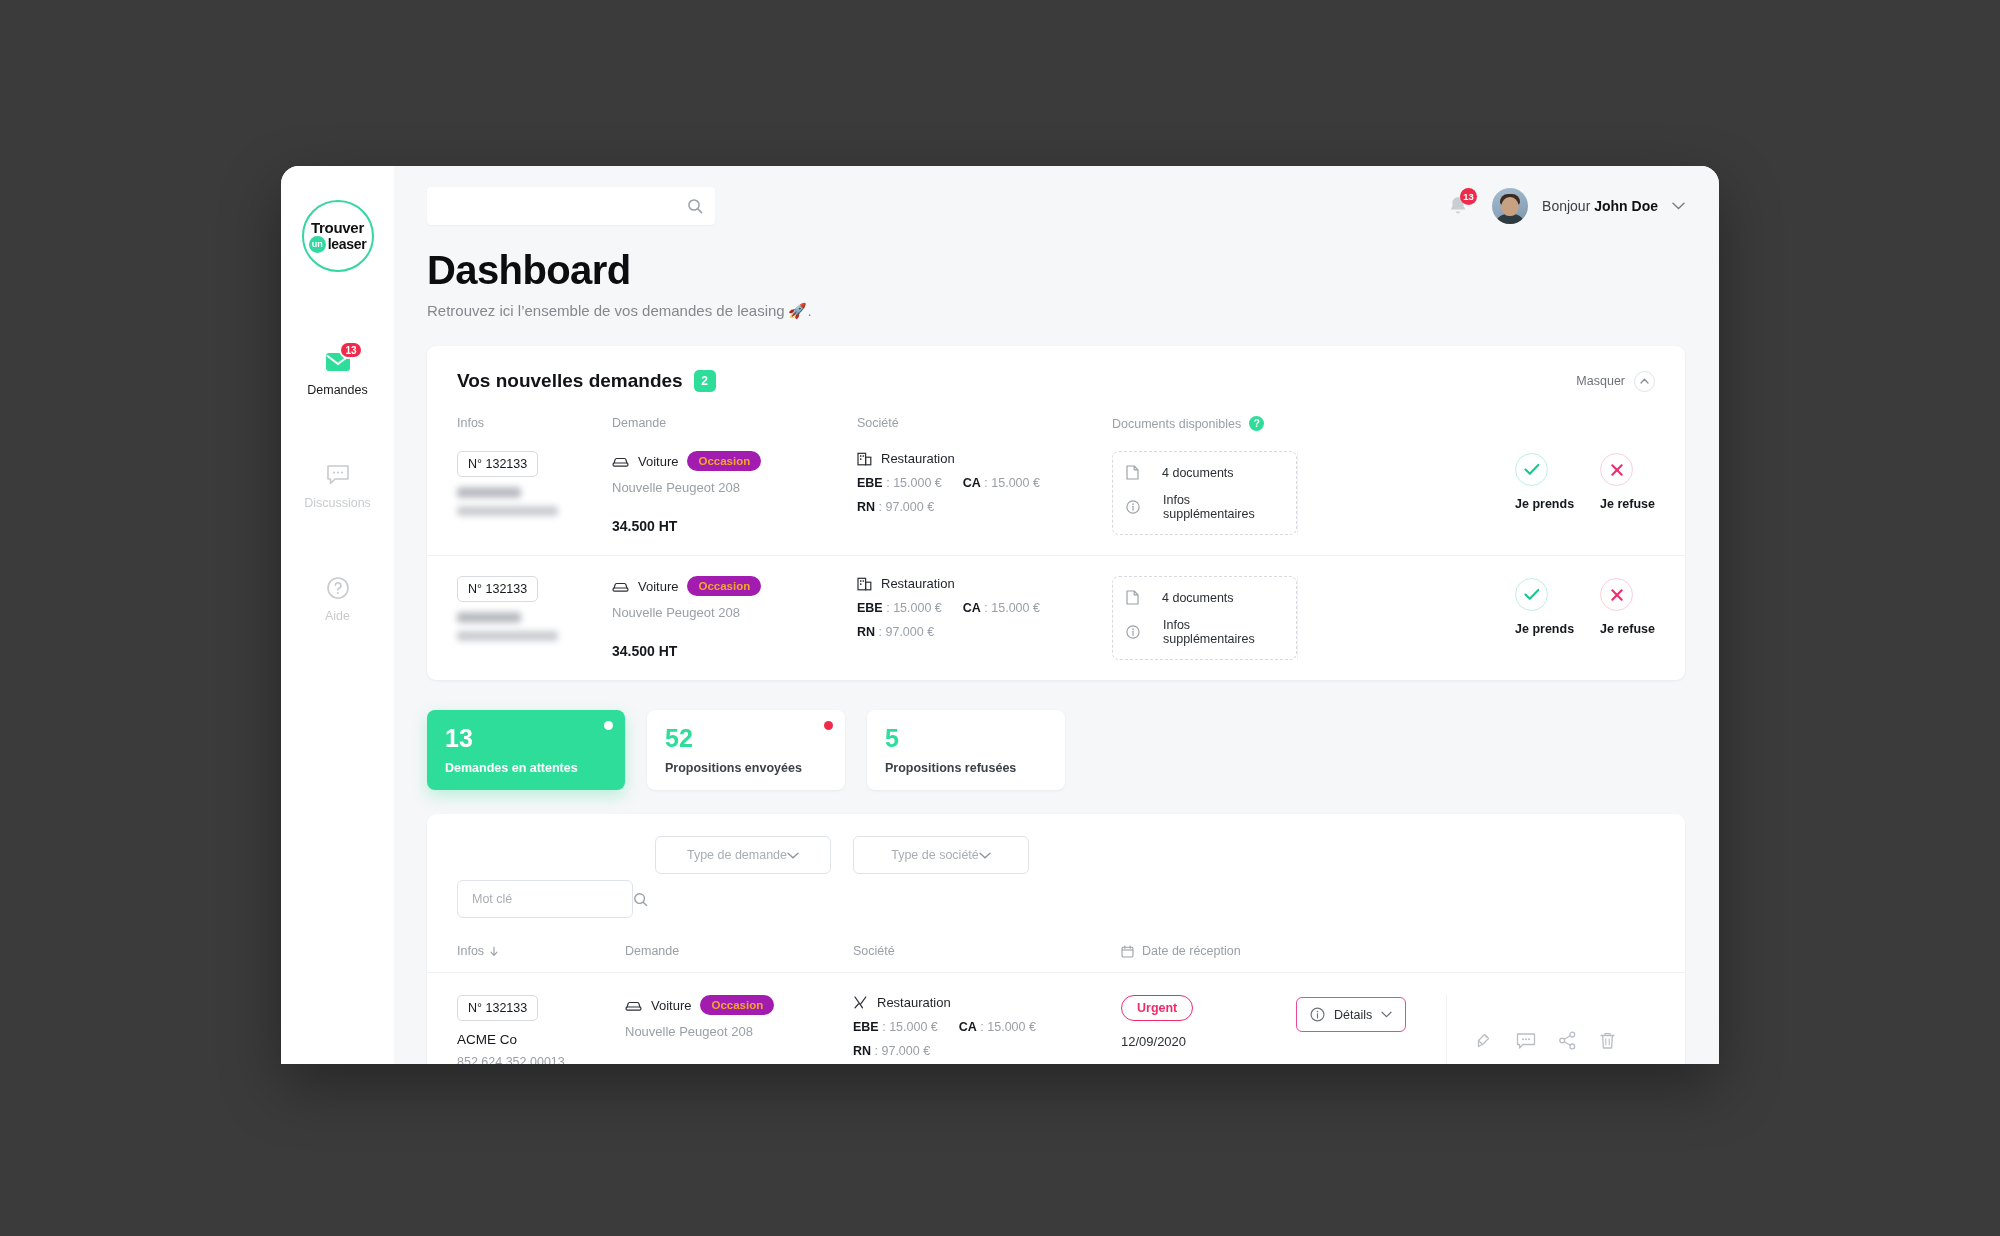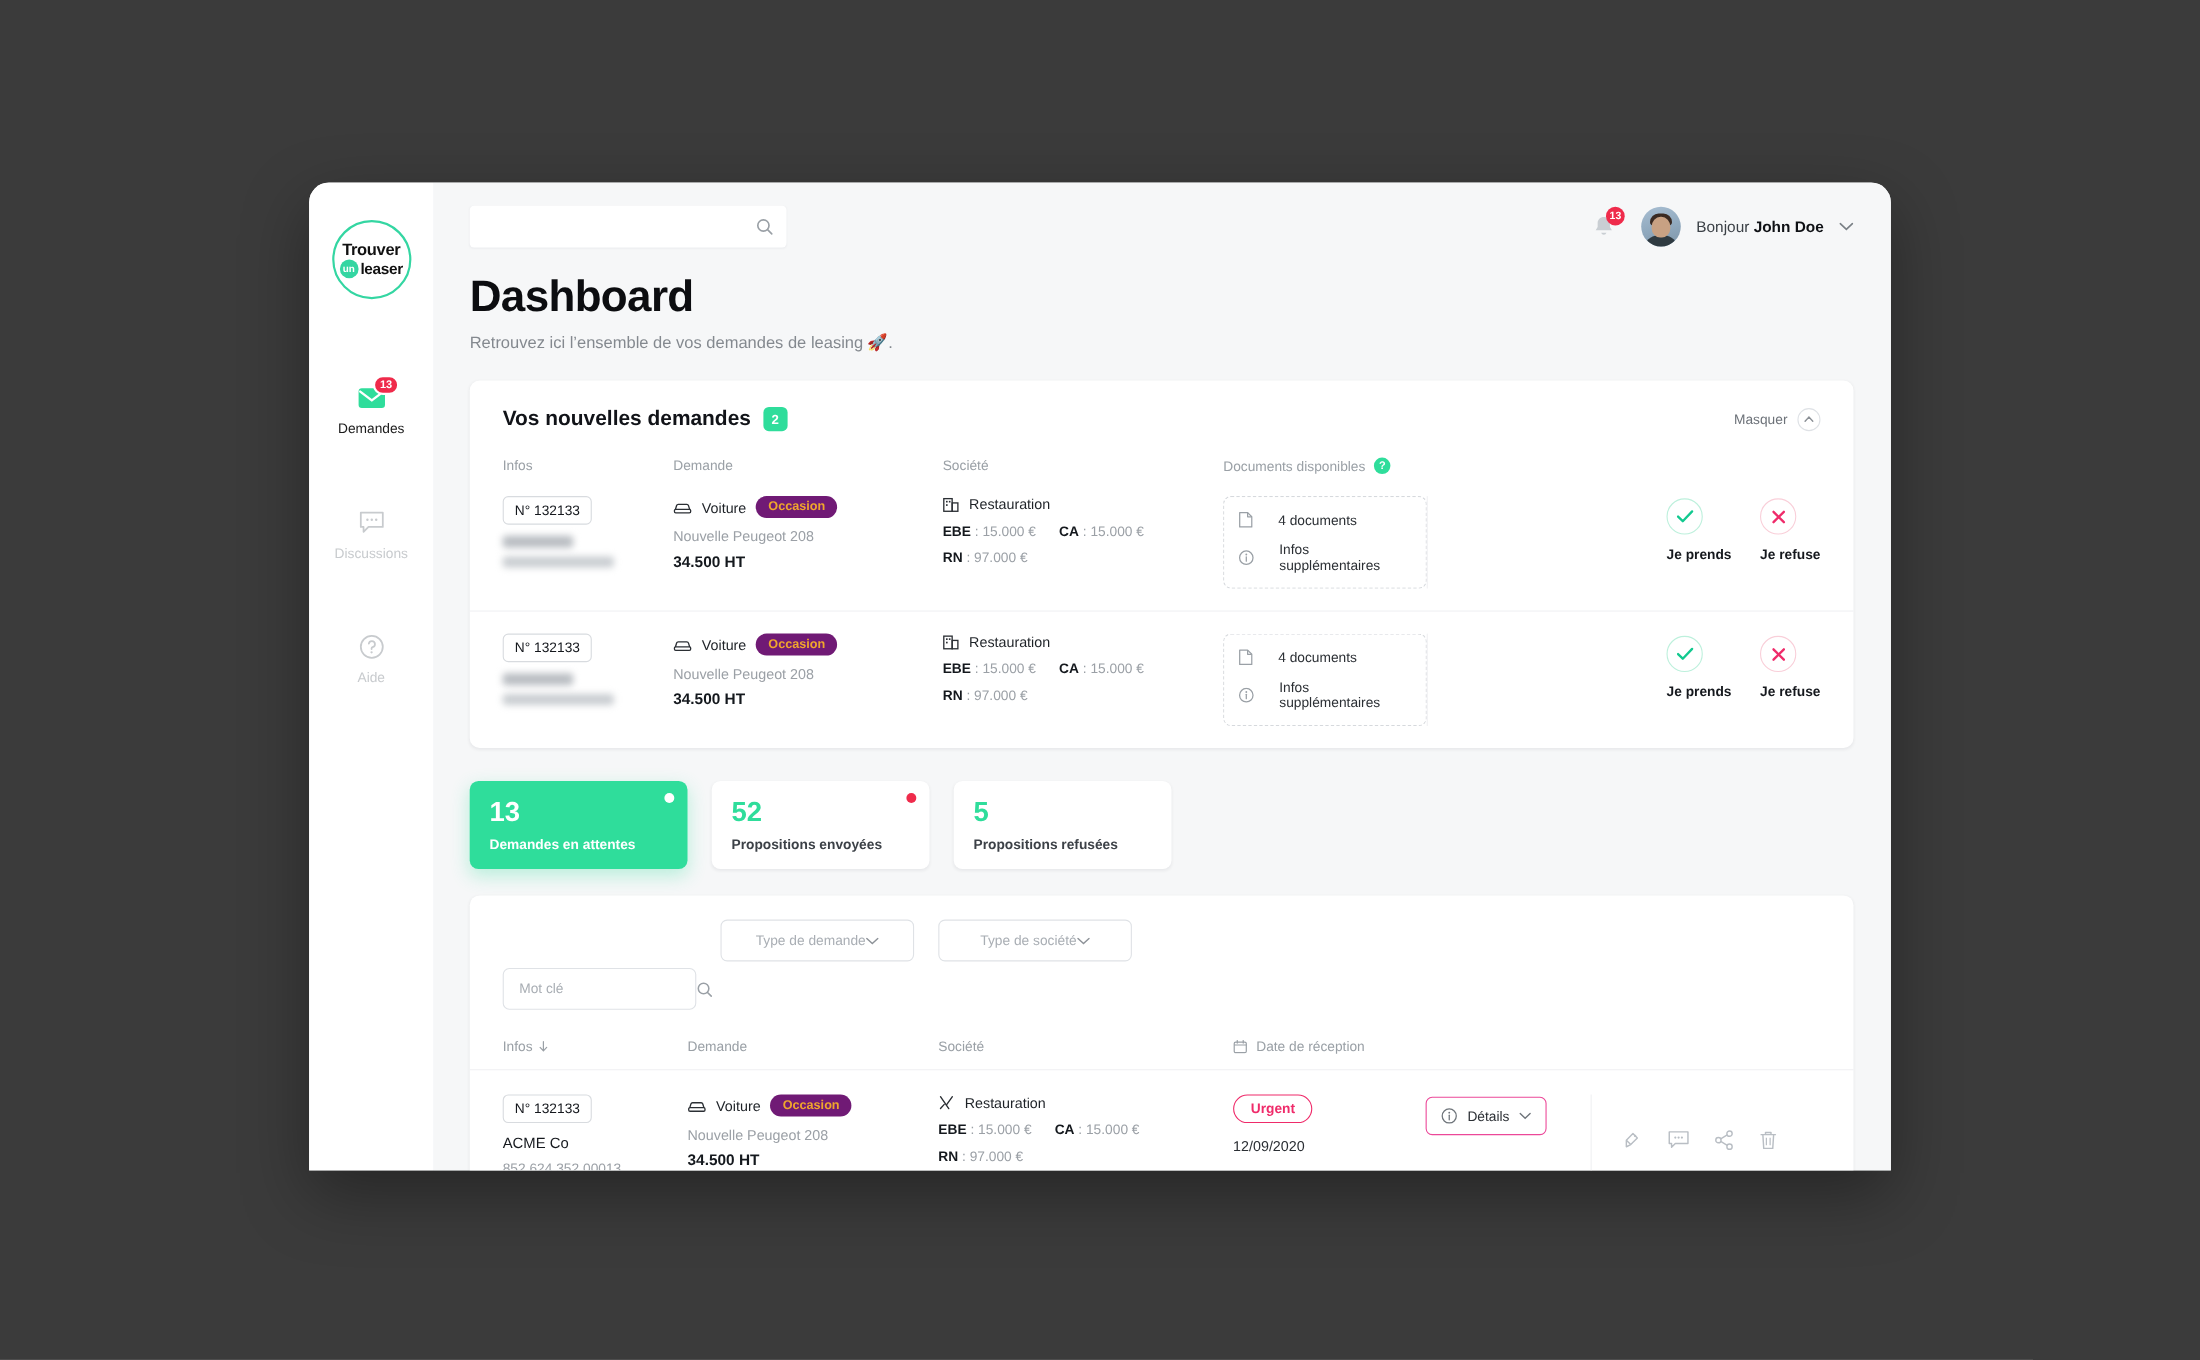--- a/index.html
+++ b/index.html
@@ -182,25 +182,25 @@
     padding: 5px 10px; font-size: 12.5px; color: #15181d; font-weight: 500;
   }
   .blur-line { border-radius: 3px; margin-top: 10px; filter: blur(3.2px); }
   .blur-a { width: 64px; height: 11px; background: #b9bdc2; }
   .blur-b { width: 101px; height: 10px; background: #c9cdd1; margin-top: 8px; }
 
   .c-demande { width: 245px; }
   .demande-top { display: flex; align-items: center; gap: 9px; }
   .dtype { font-size: 13px; color: #1e2227; }
   .tag-occasion {
-    background: #701a75; color: #f0a62c; font-size: 11.5px; font-weight: 600;
+    background: #a21caf; color: #f0a62c; font-size: 11.5px; font-weight: 600;
     padding: 4px 11px; border-radius: 11px;
   }
   .dmodel { font-size: 13px; color: #9ba0a6; margin-top: 9px; }
-  .dprice { font-size: 14px; color: #14181d; font-weight: 700; margin-top: 7px; }
+  .dprice { font-size: 14px; color: #14181d; font-weight: 700; margin-top: 23px; }
 
   .c-societe { width: 255px; }
   .soc-top { display: flex; align-items: center; gap: 9px; }
   .soc-name { font-size: 13px; color: #1e2227; }
   .kv { font-size: 12.5px; color: #9ba0a6; margin-top: 10px; }
   .kv b { color: #14181d; font-weight: 700; }
   .kv .sp { display: inline-block; width: 14px; }
 
   .c-docs { width: 185px; }
   .docbox {

